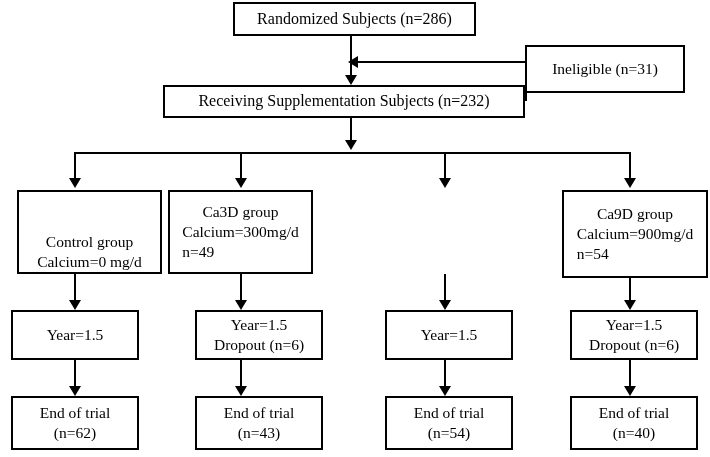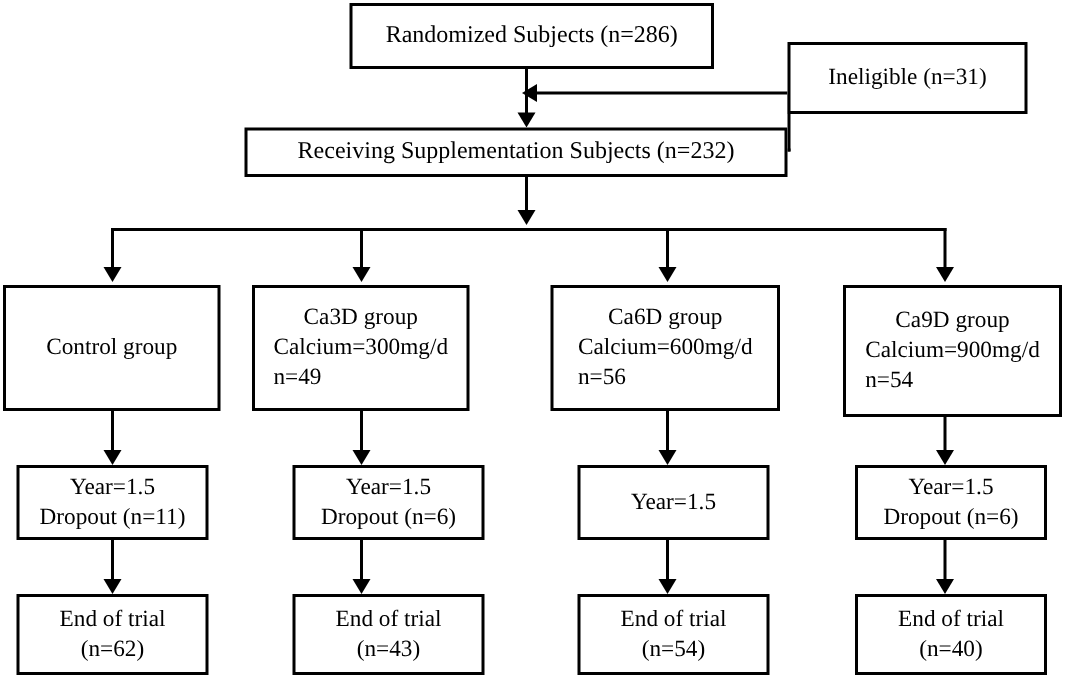--- a/index.html
+++ b/index.html
@@ -84,25 +84,25 @@
     border-bottom: 6px solid transparent;
     border-right: 10px solid #000000;
     z-index: 2;
   }
 </style>
 </head>
 <body>
 
 <div id="canvas">
 
-  <div class="box single" style="left:233px; top:2px; width:243px; height:44px;">
+  <div class="box single" style="left:233px; top:2px; width:243px; height:34px;">
     <span class="ln">Randomized Subjects (n=286)</span>
   </div>
 
-  <div class="box" style="left:525px; top:28px; width:160px; height:48px;">
+  <div class="box" style="left:525px; top:45px; width:160px; height:48px;">
     <span class="ln">Ineligible (n=31)</span>
   </div>
 
   <div class="box single" style="left:163px; top:85px; width:362px; height:33px;align-items:center;">
     <span class="ln">Receiving Supplementation Subjects (n=232)</span>
   </div>
 
   <div class="vline" style="left:350px; top:36px; height:40px;"></div>
   <div class="arrow-down" style="left:345px; top:75px;"></div>
 
@@ -122,30 +122,30 @@
 
   <div class="vline" style="left:240px; top:152px; height:27px;"></div>
   <div class="arrow-down" style="left:235px; top:178px;"></div>
 
   <div class="vline" style="left:444px; top:152px; height:27px;"></div>
   <div class="arrow-down" style="left:439px; top:178px;"></div>
 
   <div class="vline" style="left:629px; top:152px; height:27px;"></div>
   <div class="arrow-down" style="left:624px; top:178px;"></div>
 
-  <div class="box leftblock" style="left:2px; top:190px; width:145px; height:84px;">
+  <div class="box leftblock" style="left:17px; top:190px; width:145px; height:84px;justify-content:flex-end;">
     <span class="inner">
       <span class="ln ctr">Control group</span>
+      <span class="ln">Calcium=0 mg/d</span>
     </span>
   </div>
   <div class="vline" style="left:74px; top:274px; height:28px;"></div>
   <div class="arrow-down" style="left:69px; top:300px;"></div>
   <div class="box" style="left:11px; top:310px; width:128px; height:50px;">
     <span class="ln">Year=1.5</span>
-    <span class="ln">Dropout (n=11)</span>
   </div>
   <div class="vline" style="left:74px; top:360px; height:28px;"></div>
   <div class="arrow-down" style="left:69px; top:386px;"></div>
   <div class="box" style="left:11px; top:396px; width:128px; height:54px;">
     <span class="ln">End of trial</span>
     <span class="ln">(n=62)</span>
   </div>
 
   <div class="box leftblock" style="left:168px; top:190px; width:145px; height:84px;">
     <span class="inner">
@@ -160,27 +160,20 @@
     <span class="ln">Year=1.5</span>
     <span class="ln">Dropout (n=6)</span>
   </div>
   <div class="vline" style="left:240px; top:360px; height:28px;"></div>
   <div class="arrow-down" style="left:235px; top:386px;"></div>
   <div class="box" style="left:195px; top:396px; width:128px; height:54px;">
     <span class="ln">End of trial</span>
     <span class="ln">(n=43)</span>
   </div>
 
-  <div class="box leftblock" style="left:367px; top:190px; width:153px; height:84px;">
-    <span class="inner">
-      <span class="ln ctr">Ca6D group</span>
-      <span class="ln">Calcium=600mg/d</span>
-      <span class="ln">n=56</span>
-    </span>
-  </div>
   <div class="vline" style="left:444px; top:274px; height:28px;"></div>
   <div class="arrow-down" style="left:439px; top:300px;"></div>
   <div class="box" style="left:385px; top:310px; width:128px; height:50px;">
     <span class="ln">Year=1.5</span>
   </div>
   <div class="vline" style="left:444px; top:360px; height:28px;"></div>
   <div class="arrow-down" style="left:439px; top:386px;"></div>
   <div class="box" style="left:385px; top:396px; width:128px; height:54px;">
     <span class="ln">End of trial</span>
     <span class="ln">(n=54)</span>

